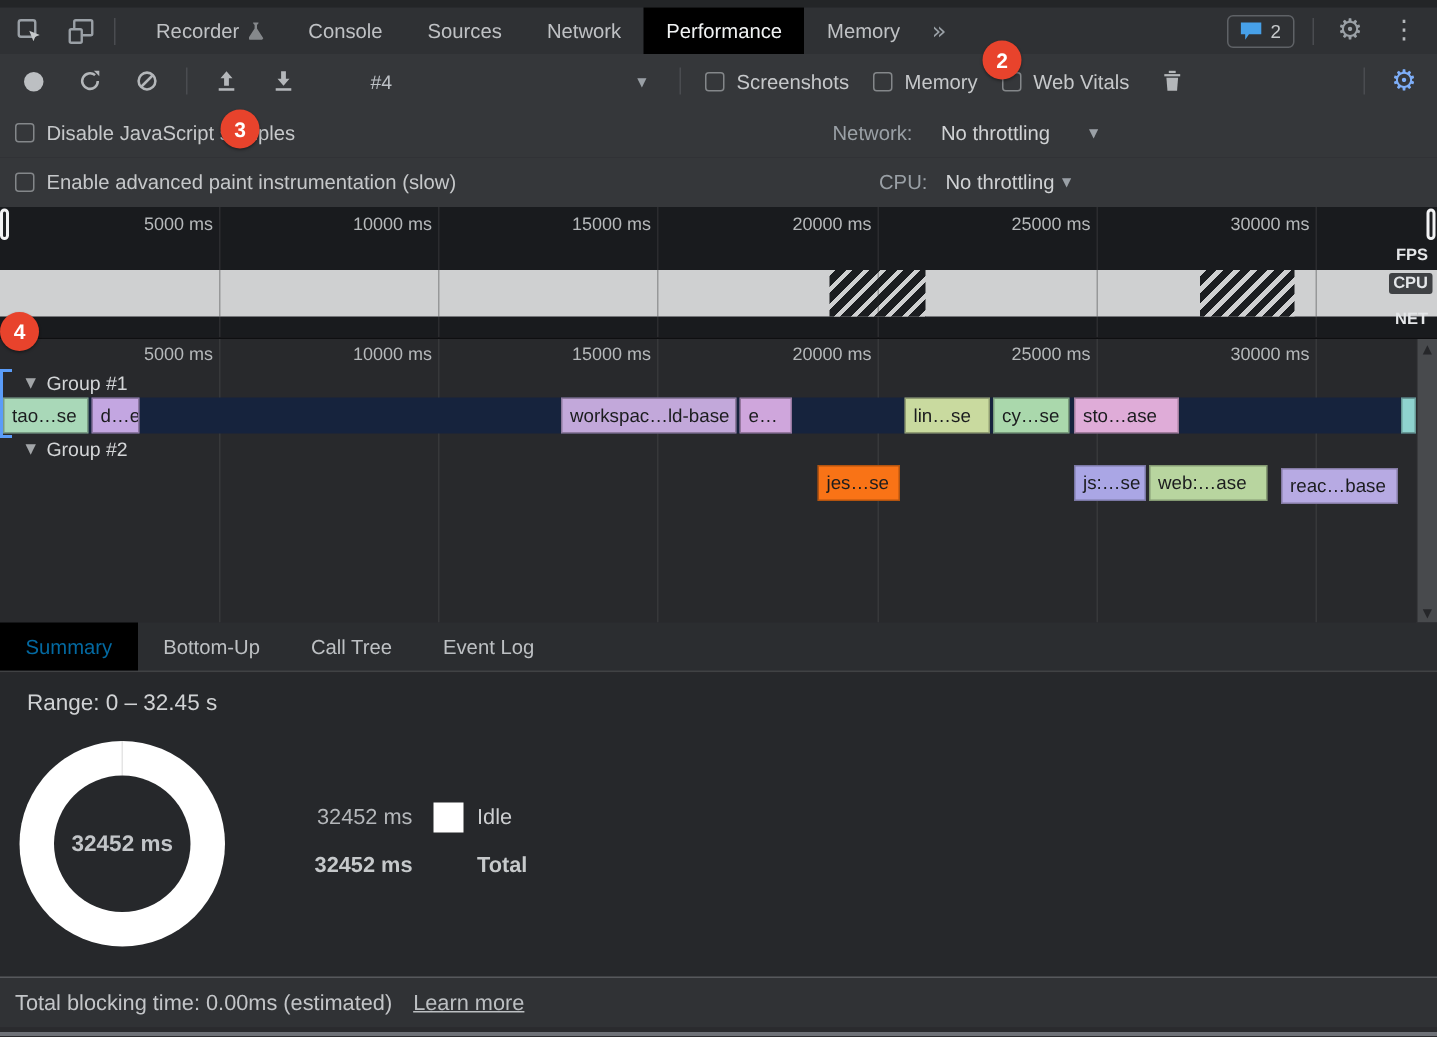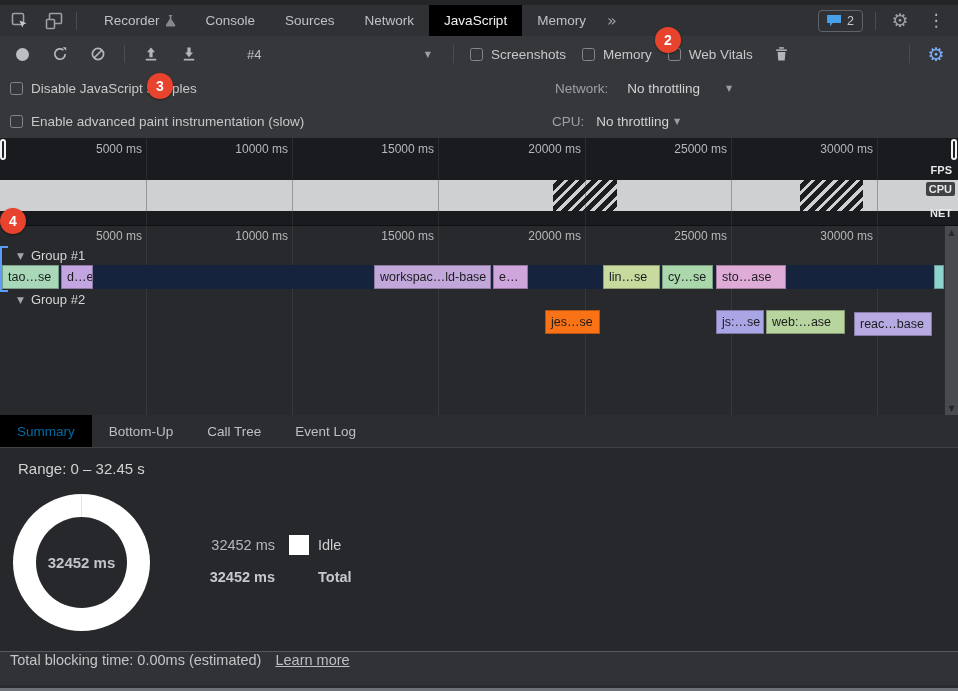--- a/index.html
+++ b/index.html
@@ -90,21 +90,21 @@
   .donut-seam{position:absolute;left:68px;top:0;width:1px;height:23px;background:rgba(0,0,0,0.10);}
   .legend{position:absolute;left:180px;top:85px;display:flex;flex-direction:column;gap:11px;}
   .lrow{display:flex;align-items:center;height:21px;}
   .lval{display:inline-block;width:95px;text-align:right;font-size:14.5px;color:#b4b7ba;}
   .lsw{width:20px;height:20px;margin:0 9px 0 14px;flex:none;}
   .llab{font-size:14.5px;color:#ccced0;}
   .lrow.bold .lval,.lrow.bold .llab{font-weight:700;color:#c6c9cb;}
 
   
   .statusbar{position:absolute;top:651px;left:0;width:958px;height:34px;background:#303235;
-             border-top:1px solid #56585c;display:flex;padding-left:10px;font-size:14.5px;color:#c3c5c8;}
+             border-top:1px solid #56585c;display:flex;align-items:center;padding-left:10px;font-size:14.5px;color:#c3c5c8;}
   .learn{margin-left:14px;text-decoration:underline;color:#bcbfc2;}
   .bottomedge{position:absolute;top:685px;left:0;width:958px;height:6px;background:#2a2b2e;border-bottom:3px solid #6e7177;}
 
   
   .badge{position:absolute;width:26px;height:26px;border-radius:50%;display:flex;align-items:center;justify-content:center;
          color:#fff;font-size:14px;font-weight:700;z-index:50;box-shadow:0 1px 2px rgba(0,0,0,.4);}
 
   svg{display:block;}
 </style>
 </head>
@@ -136,21 +136,21 @@
         <div class="tab">
           <span>Console</span>
         </div>
         <div class="tab">
           <span>Sources</span>
         </div>
         <div class="tab">
           <span>Network</span>
         </div>
         <div class="tab sel">
-          <span>JavaScript</span>
+          <span>Performance</span>
         </div>
         <div class="tab">
           <span>Memory</span>
         </div>
       </div>
     <div class="chevrons glyph">»</div>
     <div class="tb-right">
       <div class="issues-btn">
         <span class="bubble"></span>
         <span style="font-size:12.5px;color:#c6c9cb;">2</span>
@@ -226,21 +226,21 @@
     <span class="cblabel">Disable JavaScript samples</span>
     <div class="opt-right" style="left:555px;">
       <span class="opt-label">Network:</span>
       <span class="opt-value" style="margin-left:19px;">No throttling</span>
       <span class="caret" style="margin-left:26px;">▼</span>
     </div>
   </div>
   <div class="optrow" style="top:105px;">
     <span class="cb"></span>
     <span class="cblabel">Enable advanced paint instrumentation (slow)</span>
-    <div class="opt-right" style="left:552px;">
+    <div class="opt-right" style="left:586px;">
       <span class="opt-label">CPU:</span>
       <span class="opt-value" style="margin-left:12px;">No throttling</span>
       <span class="caret" style="margin-left:5px;">▼</span>
     </div>
   </div>
 
   <div class="overview">
     <div class="cpu-band"></div>
     <span class="lane-label lane-fps">FPS</span>
     <span class="lane-label lane-cpu">CPU</span>

